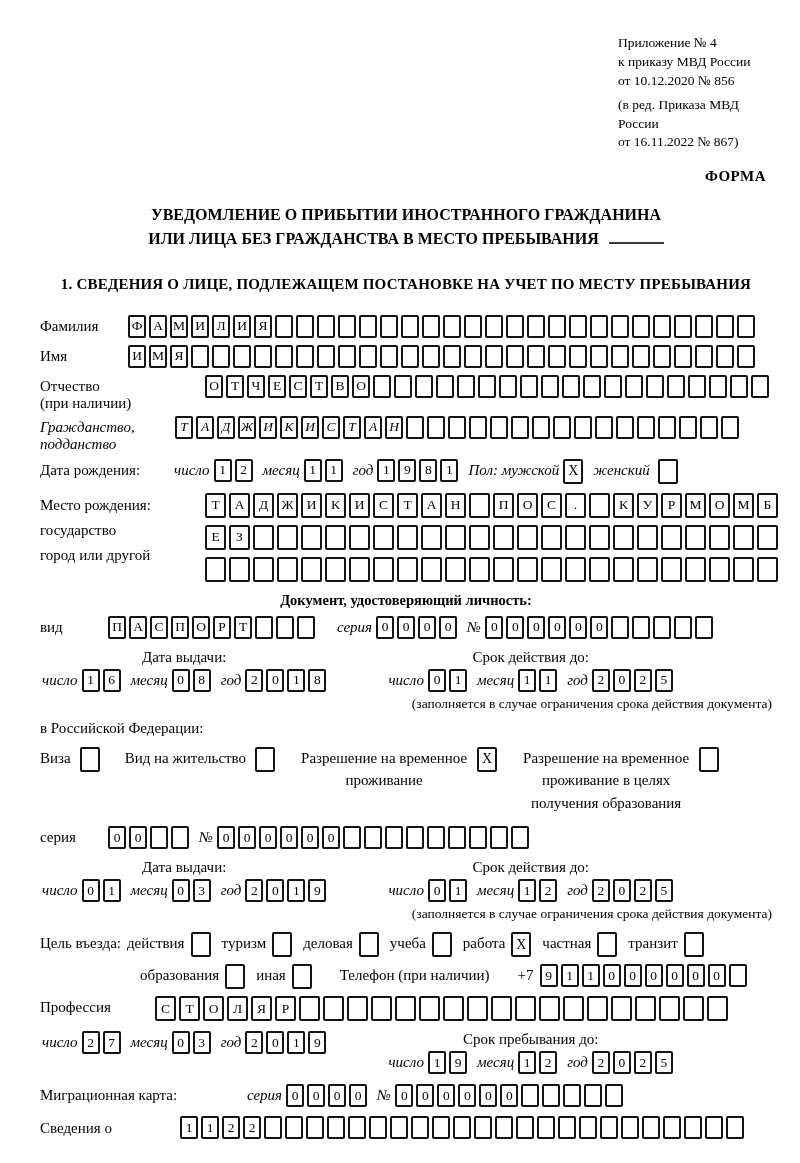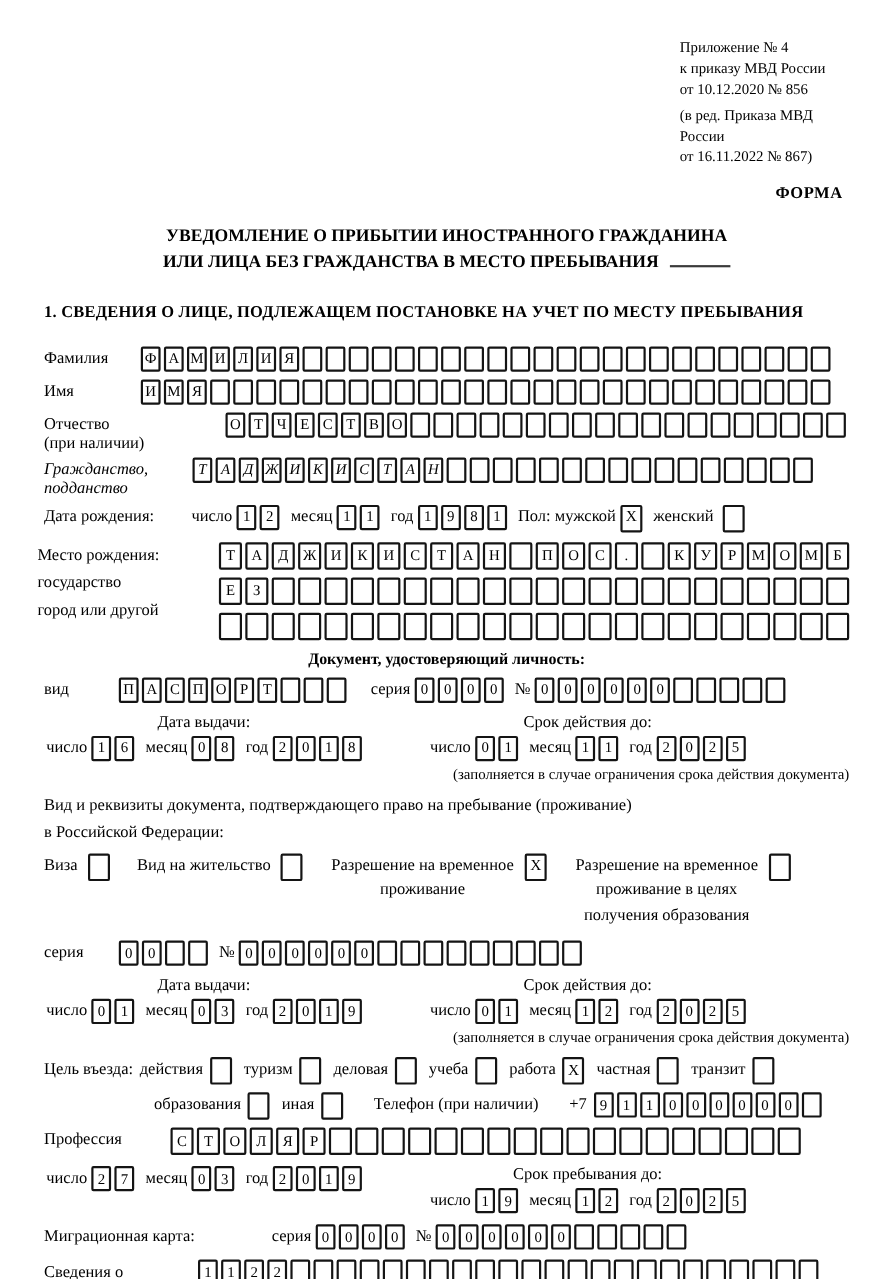--- a/index.html
+++ b/index.html
@@ -13,21 +13,21 @@
   .page { padding:34px 28px 0 40px; }
 
   .annex { margin-left:578px; font-size:13.5px; line-height:1.4; }
   .annex .gap { margin-top:5px; }
 
   .forma { text-align:right; margin-right:6px; margin-top:16px; font-weight:bold; font-size:15px; letter-spacing:.5px; }
 
   .title { text-align:center; font-weight:bold; font-size:16px; line-height:1.45; margin-top:18px; }
   .blank { display:inline-block; width:55px; border-bottom:2px solid #3a3a3a; margin-left:10px; }
 
-  .sec-heading { text-align:left; font-weight:bold; font-size:15px; margin-top:26px; letter-spacing:.2px; }
+  .sec-heading { text-align:center; font-weight:bold; font-size:15px; margin-top:26px; letter-spacing:.2px; }
 
   .frow { display:flex; align-items:flex-start; margin-top:7px; }
   .flabel { flex:none; padding-top:3px; }
   .w68 { width:68px; } .w88 { width:88px; } .w115 { width:115px; }
   .w130 { width:130px; } .w135 { width:135px; } .w140 { width:140px; }
   .w165 { width:165px; } .w175 { width:175px; }
 
   .cells { display:flex; gap:3px; flex:none; }
   .cell {
     flex:none; width:18px; height:23px;
@@ -36,21 +36,21 @@
     font-size:13.5px; background:#fff;
   }
   .cells.lg .cell { width:21px; height:25px; }
   .checkbox {
     flex:none; width:20px; height:25px;
     border:2px solid #141414; border-radius:2px;
     display:flex; align-items:center; justify-content:center;
     font-size:14px; background:#fff;
   }
 
-  .dlabel { flex:none; padding-top:3px; margin:0 4px 0 10px; }
+  .dlabel { flex:none; padding-top:3px; margin:0 4px 0 10px;font-style:italic; }
   .dlabel.tight { margin-left:4px; }
 
   .bp-labels div, .rep-labels div { line-height:25px; }
   .col-rows { display:flex; flex-direction:column; gap:7px; }
 
   .doc-heading { text-align:center; font-weight:bold; font-size:14.5px; margin-top:10px; }
 
   .dates-row { display:flex; margin-top:10px; }
   .date-head { text-align:center; margin-bottom:3px; }
   .date-cells { display:flex; }
@@ -254,21 +254,21 @@
         <span class="cell">9</span>
         <span class="cell">8</span>
         <span class="cell">1</span>
       </span>
     <span class="dlabel"><span>Пол:</span> <span>мужской</span></span>
     <span class="checkbox">X</span>
     <span class="dlabel">женский</span>
     <span class="checkbox" style="margin-left:4px;"></span>
   </div>
 
-  <div class="frow" style="margin-top:9px;justify-content:flex-end;">
+  <div class="frow" style="margin-top:9px;">
     <div class="flabel w165 bp-labels" style="padding-top:0;">
       <div>Место рождения:</div>
       <div>государство</div>
       <div>город или другой</div>
     </div>
     <div class="col-rows">
       <div class="cells lg">
           <span class="cell">Т</span>
           <span class="cell">А</span>
           <span class="cell">Д</span>
@@ -429,21 +429,20 @@
             <span class="cell">2</span>
             <span class="cell">0</span>
             <span class="cell">2</span>
             <span class="cell">5</span>
           </span>
       </div>
     </div>
   </div>
   <div class="note">(заполняется в случае ограничения срока действия документа)</div>
 
-  <div class="intro">Вид и реквизиты документа, подтверждающего право на пребывание (проживание)</div>
   <div class="intro" style="margin-top:8px;">в Российской Федерации:</div>
 
   <div class="res-options">
     <div class="opt">
       <span class="opt-label">Виза</span>
       <span class="checkbox"></span>
     </div>
     <div class="opt">
       <span class="opt-label">Вид на жительство</span>
       <span class="checkbox"></span>

